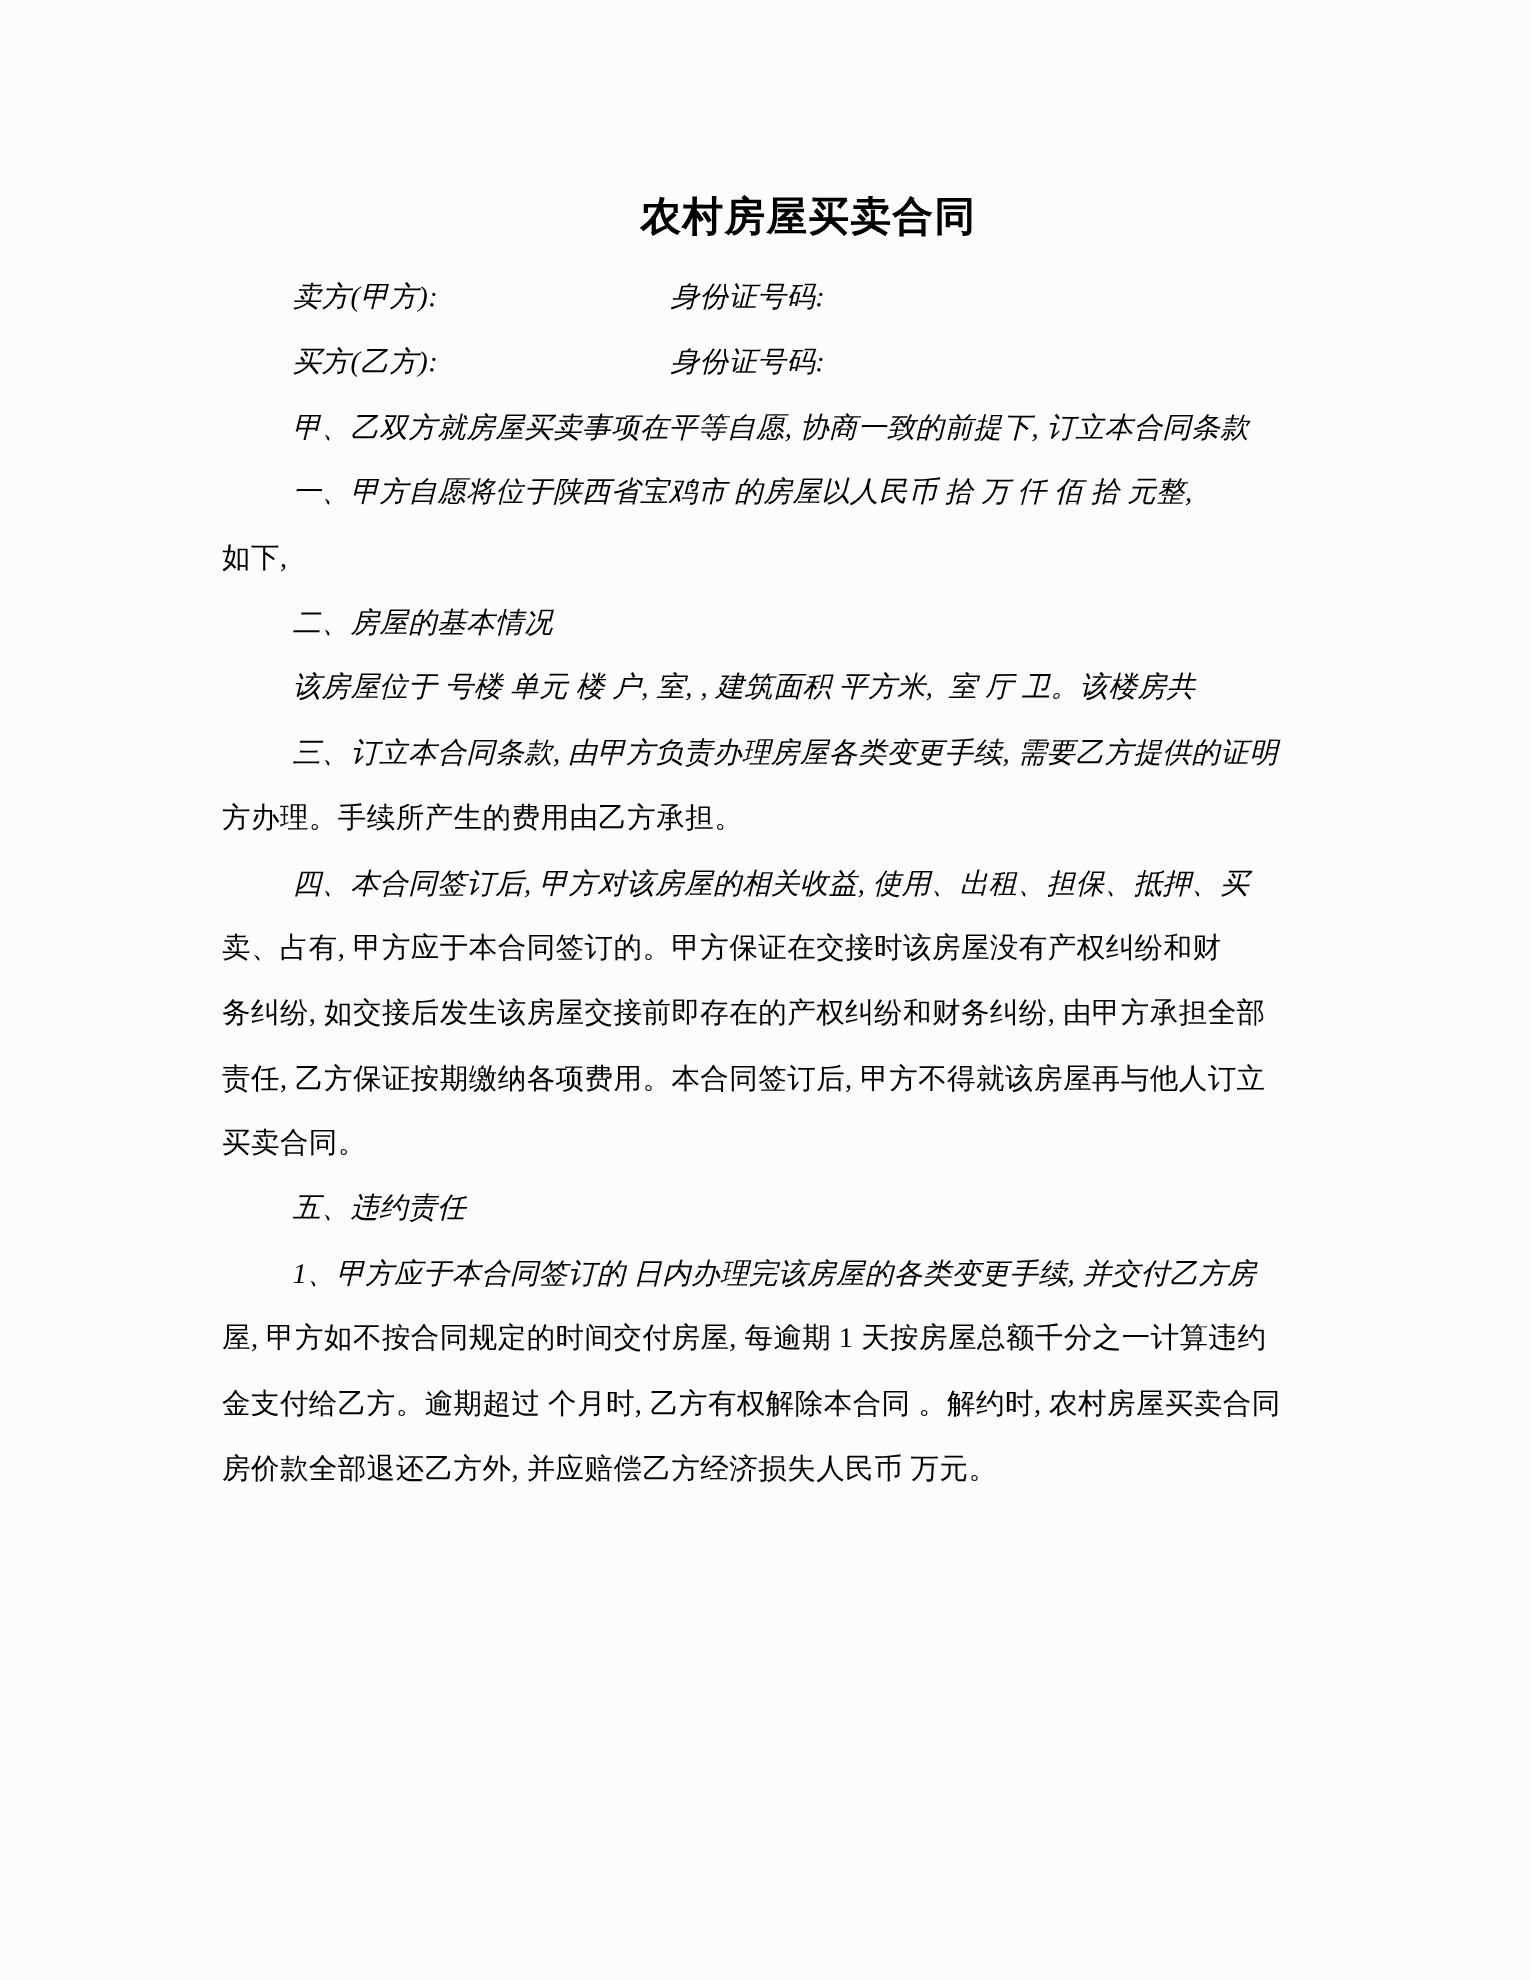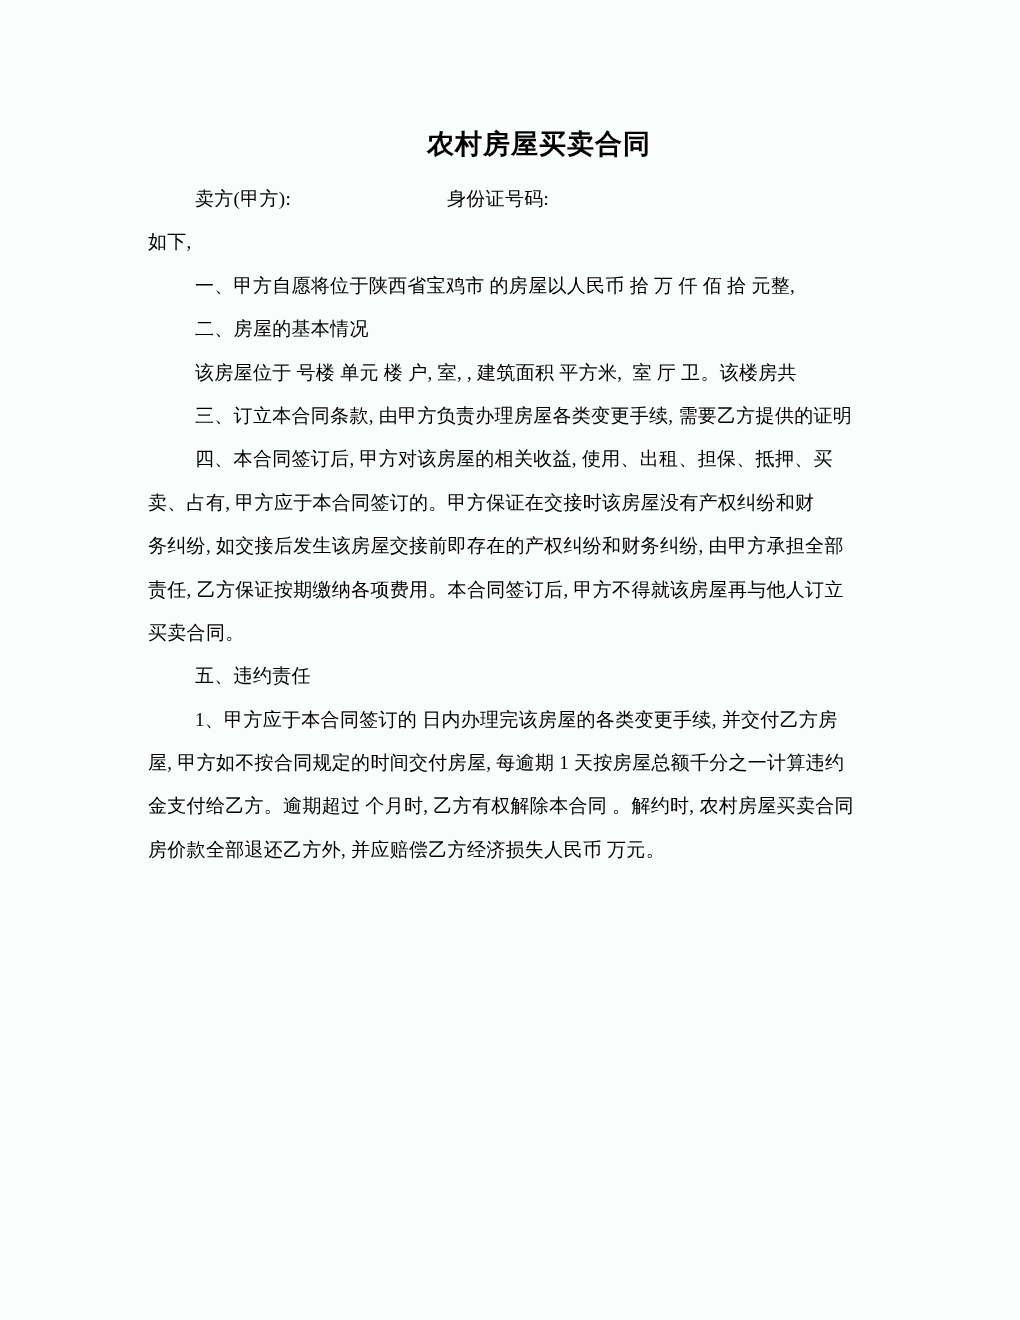--- a/index.html
+++ b/index.html
@@ -42,43 +42,47 @@
   }
   .ln {
     font-size: 19px;
     line-height: 43.4px;
     height: 43.4px;
     white-space: pre;
     letter-spacing: 0.3px;
   }
   .ind {
     padding-left: 47px;
+    font-style: italic;
   }
   .plabel {
     display: inline-block;
     width: 252px;
   }
 </style>
 </head>
 <body>
 
 <div class="page">
 
   <div class="doc-title">农村房屋买卖合同</div>
 
   <div class="body-text">
 
     <div class="ln ind"><span class="plabel">卖方(甲方):</span><span>身份证号码:</span></div>
 
+    <div class="ln ind"><span class="plabel">买方(乙方):</span><span>身份证号码:</span></div>
 
+    <div class="ln ind">甲、乙双方就房屋买卖事项在平等自愿, 协商一致的前提下, 订立本合同条款</div>
+    <div class="ln ind">一、甲方自愿将位于陕西省宝鸡市 的房屋以人民币 拾 万 仟 佰 拾 元整,</div>
     <div class="ln">如下,</div>
-    <div class="ln ind">一、甲方自愿将位于陕西省宝鸡市 的房屋以人民币 拾 万 仟 佰 拾 元整,</div>
     <div class="ln ind">二、房屋的基本情况</div>
     <div class="ln ind">该房屋位于 号楼 单元 楼 户, 室, , 建筑面积 平方米,  室 厅 卫。该楼房共</div>
     <div class="ln ind">三、订立本合同条款, 由甲方负责办理房屋各类变更手续, 需要乙方提供的证明</div>
+    <div class="ln">方办理。手续所产生的费用由乙方承担。</div>
     <div class="ln ind">四、本合同签订后, 甲方对该房屋的相关收益, 使用、出租、担保、抵押、买</div>
     <div class="ln">卖、占有, 甲方应于本合同签订的。甲方保证在交接时该房屋没有产权纠纷和财</div>
     <div class="ln">务纠纷, 如交接后发生该房屋交接前即存在的产权纠纷和财务纠纷, 由甲方承担全部</div>
     <div class="ln">责任, 乙方保证按期缴纳各项费用。本合同签订后, 甲方不得就该房屋再与他人订立</div>
     <div class="ln">买卖合同。</div>
     <div class="ln ind">五、违约责任</div>
     <div class="ln ind">1、甲方应于本合同签订的 日内办理完该房屋的各类变更手续, 并交付乙方房</div>
     <div class="ln">屋, 甲方如不按合同规定的时间交付房屋, 每逾期 1 天按房屋总额千分之一计算违约</div>
     <div class="ln">金支付给乙方。逾期超过 个月时, 乙方有权解除本合同 。解约时, 农村房屋买卖合同</div>
     <div class="ln">房价款全部退还乙方外, 并应赔偿乙方经济损失人民币 万元。</div>

